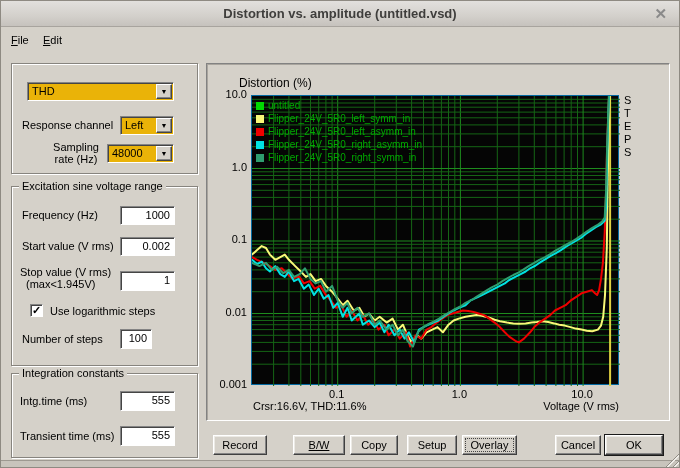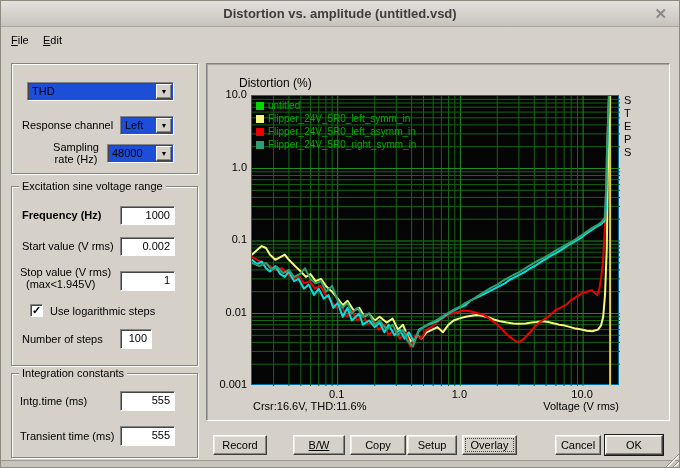--- a/index.html
+++ b/index.html
@@ -24,21 +24,21 @@
     box-shadow:1px 1px 0 #ffffff, inset 1px 1px 0 #ffffff;
   }
   .group-label{position:absolute;top:-7px;left:7px;background:#d5d1c9;padding:0 3px;white-space:nowrap;}
   .label{position:absolute;white-space:nowrap;}
   .field{
     position:absolute;background:#ffffff;text-align:right;padding:2px 4px 0 2px;
     border:1px solid;border-color:#848484 #ffffff #ffffff #848484;
     box-shadow:inset 1px 1px 0 #454545;
   }
   .combo{
-    position:absolute;background:#1d4ed8;padding:2px 0 0 4px;
+    position:absolute;background:#eab308;padding:2px 0 0 4px;
     border:1px solid;border-color:#848484 #ffffff #ffffff #848484;
     box-shadow:inset 1px 1px 0 #454545;
   }
   .combo .arrow-btn{
     position:absolute;right:1px;top:1px;bottom:1px;width:16px;background:#d5d1c9;
     border:1px solid;border-color:#ffffff #454545 #454545 #ffffff;
     box-shadow:inset -1px -1px 0 #848484;
     font-size:7px;text-align:center;line-height:14px;color:#000;
   }
   .checkbox{
@@ -108,21 +108,21 @@
       <div>rate (Hz)</div>
     </div>
     <div class="combo" style="left:95px;top:80px;width:67px;height:19px;">
       <span>48000</span>
       <span class="arrow-btn">▼</span>
     </div>
   </div>
 
   <div class="group" style="left:10px;top:185px;width:187px;height:180px;">
     <span class="group-label">Excitation sine voltage range</span>
-    <span class="label" style="left:10px;top:22px;font-weight:bold;">Frequency (Hz)</span>
+    <span class="label" style="left:10px;top:22px;">Frequency (Hz)</span>
     <div class="field" style="left:108px;top:19px;width:55px;height:19px;">1000</div>
     <span class="label" style="left:10px;top:53px;">Start value (V rms)</span>
     <div class="field" style="left:108px;top:50px;width:55px;height:19px;">0.002</div>
     <div class="label" style="left:8px;top:79px;">
       <div>Stop value (V rms)</div>
       <div style="padding-left:6px;">(max&lt;1.945V)</div>
     </div>
     <div class="field" style="left:108px;top:84px;width:55px;height:20px;">1</div>
     <div class="checkbox" style="left:18px;top:117px;">✓</div>
     <span class="label" style="left:38px;top:118px;">Use logarithmic steps</span>
@@ -216,20 +216,24 @@
           </div>
           <div class="legend-row">
             <span class="legend-swatch" style="background: rgb(248, 248, 120);"></span>
             <span style="color: rgb(0, 170, 0);">Flipper_24V_5R0_left_symm_in</span>
           </div>
           <div class="legend-row">
             <span class="legend-swatch" style="background: rgb(238, 0, 0);"></span>
             <span style="color: rgb(0, 170, 0);">Flipper_24V_5R0_left_asymm_in</span>
           </div>
           <div class="legend-row">
+            <span class="legend-swatch" style="background: rgb(0, 226, 226);"></span>
+            <span style="color: rgb(0, 170, 0);">Flipper_24V_5R0_right_asymm_in</span>
+          </div>
+          <div class="legend-row">
             <span class="legend-swatch" style="background: rgb(47, 158, 112);"></span>
             <span style="color: rgb(0, 170, 0);">Flipper_24V_5R0_right_symm_in</span>
           </div>
         </div>
     </div>
     <div id="yticks">
         <div class="ytick" style="top: 24px;">10.0</div>
         <div class="ytick" style="top: 96.5px;">1.0</div>
         <div class="ytick" style="top: 169px;">0.1</div>
         <div class="ytick" style="top: 241.5px;">0.01</div>
@@ -244,21 +248,21 @@
 T
 E
 P
 S</div>
     <span class="status-left">Crsr:16.6V, THD:11.6%</span>
     <span class="status-right">Voltage (V rms)</span>
   </div>
 
   <div class="btn" style="left:212px;top:434px;width:54px;">Record</div>
   <div class="btn" style="left:292px;top:434px;width:52px;text-decoration:underline;">B/W</div>
-  <div class="btn" style="left:349px;top:434px;width:56px;">Copy</div>
+  <div class="btn" style="left:349px;top:434px;width:48px;">Copy</div>
   <div class="btn" style="left:406px;top:434px;width:50px;">Setup</div>
   <div class="btn focus" style="left:461px;top:434px;width:55px;">Overlay</div>
   <div class="btn" style="left:554px;top:434px;width:46px;">Cancel</div>
   <div class="btn default" style="left:604px;top:434px;width:58px;">OK</div>
 
   <div class="footer"></div>
   <div class="grip"></div>
 </div>
 
 </body></html>

